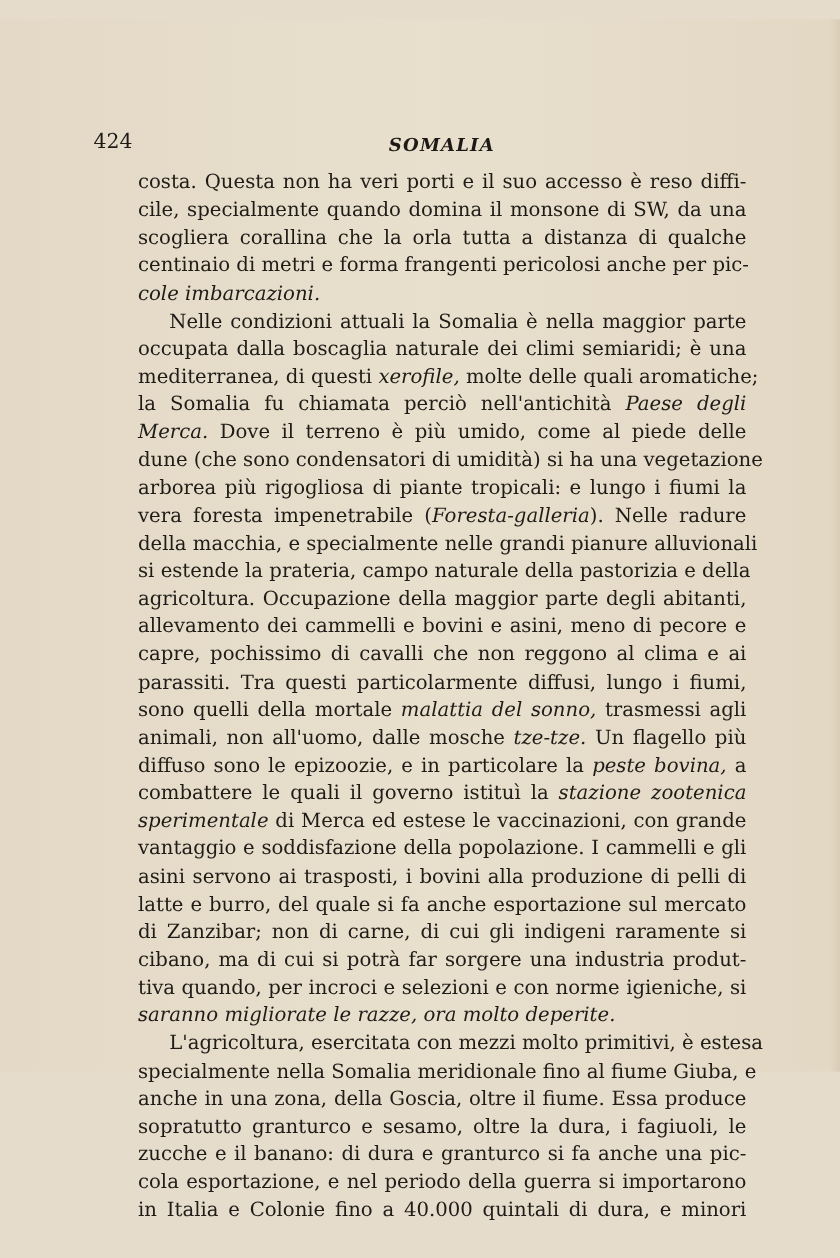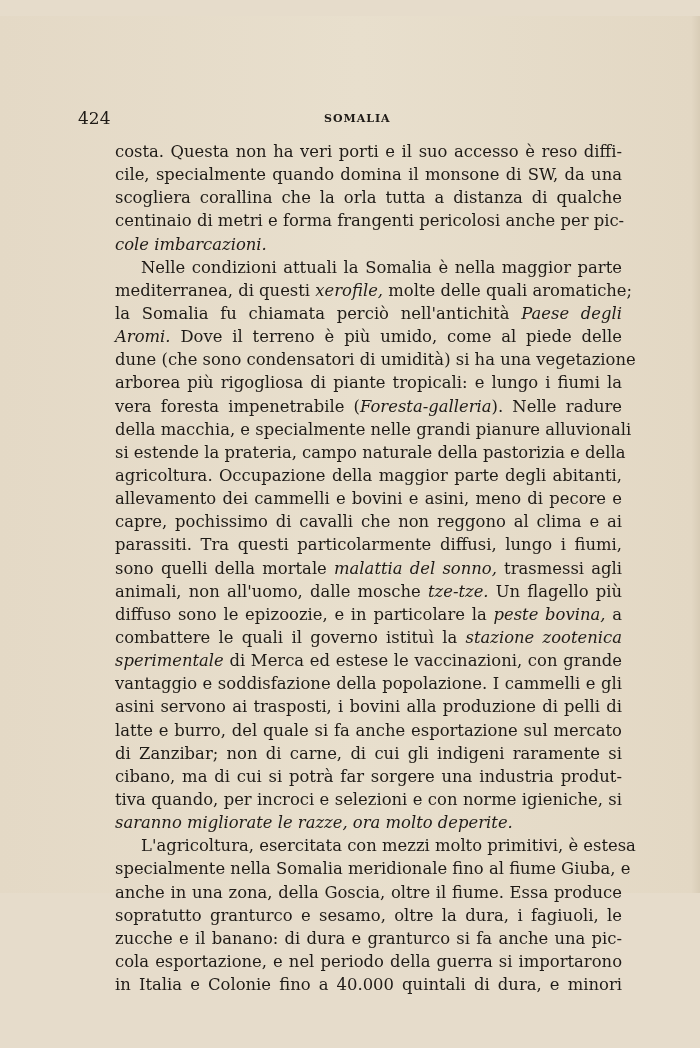--- a/index.html
+++ b/index.html
@@ -14,22 +14,22 @@
     padding-left: 20px;
   }
   .running-head {
     position: absolute; top: 92px; left: 78px; width: 544px; height: 24px;
     font-family: "DejaVu Serif", serif; color: #1e1a16;
   }
   .page-number {
     position: absolute; left: 0; top: 0; font-size: 17px;
   }
   .section-title {
-    position: absolute; left: 246px; top: 4px; font-size: 11px;
-    font-weight: bold; letter-spacing: 1px;
+    position: absolute; left: 246px; top: 4px; font-size: 15px;
+    font-weight: bold; letter-spacing: 1px; font-style: italic;
   }
   .body-text {
     position: absolute; top: 124px; left: 76px; width: 546px;
     font-family: "DejaVu Serif", serif; font-size: 16.4px;
     line-height: 23.15px; color: #1f1b17;
   }
   .line {
     display: block; white-space: nowrap; text-align: justify;
     text-align-last: justify; height: 23.15px; margin-left: 39px;
   }
@@ -45,23 +45,24 @@
     <span class="page-number">424</span>
     <span class="section-title">SOMALIA</span>
   </div>
   <div class="body-text" id="body-text">
       <span class="line"><span>costa. Questa non ha veri porti e il suo accesso è reso diffi-</span></span>
       <span class="line"><span>cile, specialmente quando domina il monsone di SW, da una</span></span>
       <span class="line"><span>scogliera corallina che la orla tutta a distanza di qualche</span></span>
       <span class="line"><span>centinaio di metri e forma frangenti pericolosi anche per pic-</span></span>
       <span class="line last"><span>cole imbarcazioni.</span></span>
       <span class="line indent"><span>Nelle condizioni attuali la Somalia è nella maggior parte</span></span>
+      <span class="line"><span>occupata dalla boscaglia naturale dei climi semiaridi; è una</span></span>
       <span class="line"><span>mediterranea, di questi </span><i>xerofile,</i><span> molte delle quali aromatiche;</span></span>
       <span class="line"><span>la Somalia fu chiamata perciò nell'antichità </span><i>Paese degli</i></span>
-      <span class="line"><i>Aromi.</i><span> Dove il terreno è più umido, come al piede delle</span></span>
+      <span class="line"><i>Merca.</i><span> Dove il terreno è più umido, come al piede delle</span></span>
       <span class="line"><span>dune (che sono condensatori di umidità) si ha una vegetazione</span></span>
       <span class="line"><span>arborea più rigogliosa di piante tropicali: e lungo i fiumi la</span></span>
       <span class="line"><span>vera foresta impenetrabile (</span><i>Foresta-galleria</i><span>). Nelle radure</span></span>
       <span class="line"><span>della macchia, e specialmente nelle grandi pianure alluvionali</span></span>
       <span class="line"><span>si estende la prateria, campo naturale della pastorizia e della</span></span>
       <span class="line"><span>agricoltura. Occupazione della maggior parte degli abitanti,</span></span>
       <span class="line"><span>allevamento dei cammelli e bovini e asini, meno di pecore e</span></span>
       <span class="line"><span>capre, pochissimo di cavalli che non reggono al clima e ai</span></span>
       <span class="line"><span>parassiti. Tra questi particolarmente diffusi, lungo i fiumi,</span></span>
       <span class="line"><span>sono quelli della mortale </span><i>malattia del sonno,</i><span> trasmessi agli</span></span>

